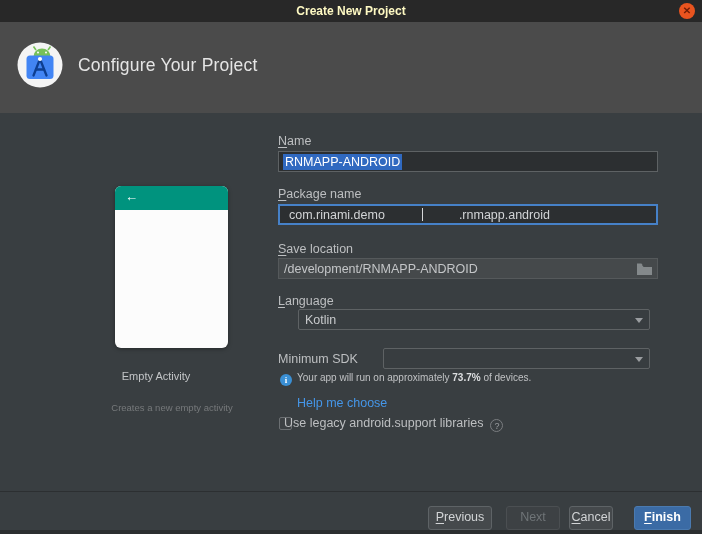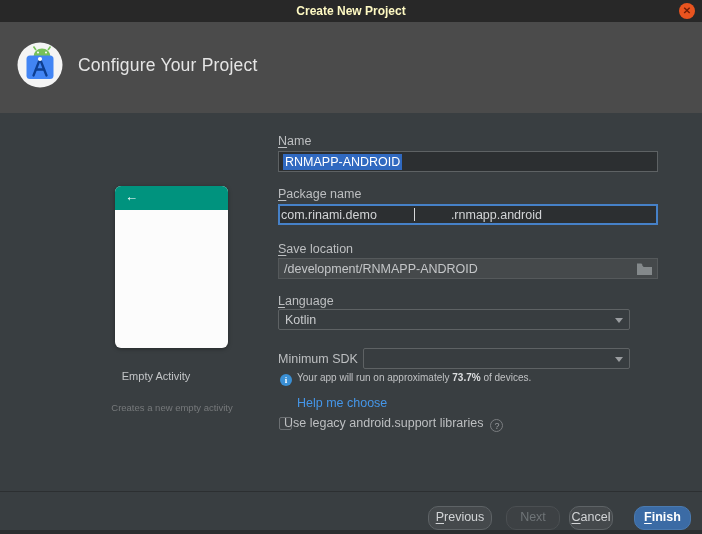--- a/index.html
+++ b/index.html
@@ -35,28 +35,28 @@
   
   .form { position:absolute; left:278px; top:0; width:352px; height:378px; }
   .field-label { position:absolute; font-size:12.5px; color:#bdbfc1; }
   .mn { text-decoration:underline; text-underline-offset:1.5px; }
   .inputbox { position:absolute; left:0; width:380px; height:21px; display:flex; align-items:center;
     font-size:12.5px; background:#2c2f31; border:1px solid #5e6264; padding:0 4px; color:#d2d4d6; }
   .lbl-name { top:21px; }
   .in-name { top:38px; }
   .sel { background:#3069c0; color:#ffffff; padding:1px 2px; }
   .lbl-pkg { top:74px; }
-  .in-pkg { top:91px; border:2px solid #4681c8; padding:0 1px;gap:36px; }
+  .in-pkg { top:91px; border:2px solid #4681c8; padding:0 9px;gap:36px; }
   .caret { display:inline-block; width:1px; height:13px; background:#d6d8da; margin:0 0 0 1px; }
   .lbl-save { top:129px; }
   .in-save { top:145px; background:#45494b; border:1px solid #55595b; color:#c4c6c8; padding:0 5px; }
   .browse { position:absolute; right:4px; top:3px; width:17px; height:14px; cursor:pointer; }
   .combo { position:absolute; height:21px; background:#383d40; border:1px solid #5e6264;
     border-radius:2px; color:#c8cacc; font-size:12.5px; display:flex; align-items:center;
-    padding:0 34px 0 6px; cursor:pointer; }
+    padding:0 34px 0 6px; cursor:pointer;margin-left:20px; }
   .lbl-lang { top:181px; }
   .combo-lang { top:196px; left:0; width:352px; }
   .lbl-sdk { top:239px; }
   .combo-sdk { top:235px; left:85px; width:267px; }
   .combo-arrow { position:absolute; right:6px; top:8px; width:0; height:0;
     border-left:4px solid transparent; border-right:4px solid transparent;
     border-top:5px solid #9a9da0; }
   .info-icon { position:absolute; left:2px; top:261px; width:12px; height:12px; border-radius:50%;
     background:#3a8fd4; color:#fff; font-size:9px; font-weight:bold; line-height:12px;
     text-align:center; font-family:"Liberation Serif", serif; }
@@ -65,21 +65,21 @@
   .help-link { position:absolute; left:19px; top:275px; font-size:12.5px; color:#4596e8; cursor:pointer;margin-top:8px; }
   .cb-box { position:absolute; left:1px; top:304px; width:13px; height:13px;
     border:1px solid #6b6f72; border-radius:2px; background:#3d4144; cursor:pointer; }
   .cb-label { position:absolute; left:6px; top:303px; font-size:12.5px; color:#bdbfc1; white-space:nowrap; }
   .help-circle { display:inline-block; width:13px; height:13px; border:1px solid #7a7d80;
     border-radius:50%; color:#9a9da0; font-size:9px; line-height:12px; text-align:center;
     margin-left:7px; vertical-align:-2px; cursor:pointer; }
   
   .footer { position:absolute; top:491px; left:0; right:0; height:43px; background:#393e41;
     border-top:1px solid #2c2f31; }
-  .btn { position:absolute; top:14px; height:24px; border-radius:10px; font-size:12.5px;
+  .btn { position:absolute; top:14px; height:24px; border-radius:3px; font-size:12.5px;
     color:#d2d4d6; background:#45494c; border:1px solid #5e6366; text-align:center;
     line-height:21px; cursor:pointer; font-family:"Liberation Sans", sans-serif; }
   .btn-previous { left:428px; width:64px; }
   .btn-next { left:506px; width:54px; background:#3d4144; border-color:#4b4f52; color:#6f7477; }
   .btn-cancel { left:569px; width:44px; }
   .btn-finish { left:634px; width:57px; background:#3b6ba5; border-color:#4a7ab0; color:#fff; font-weight:bold; }
   .bottom-edge { position:absolute; bottom:0; left:0; right:0; height:4px; background:#2b2e30; }
 </style>
 </head>
 <body>

